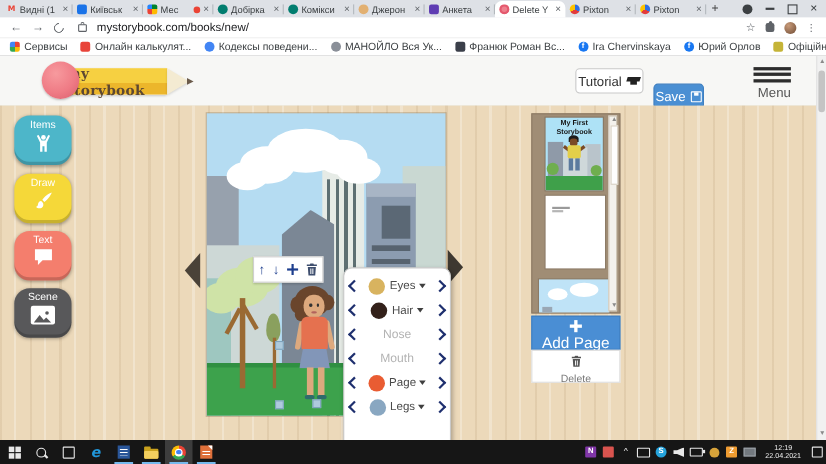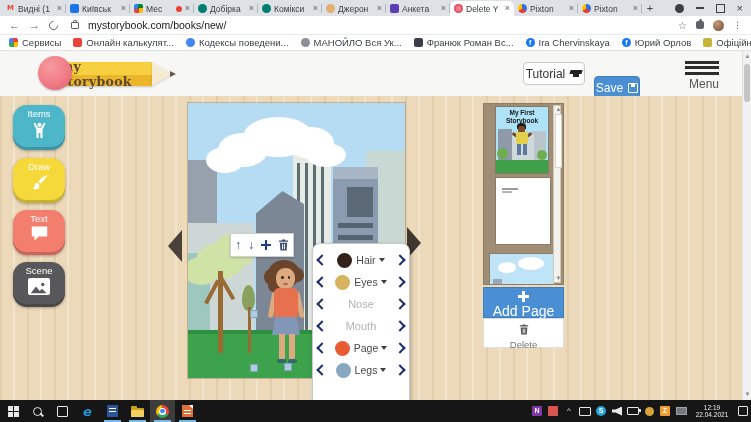--- a/index.html
+++ b/index.html
@@ -408,31 +408,31 @@
         <span class="xcross"></span>
         <svg width="11" height="12" viewBox="0 0 24 26">
             <path fill="#3e4e6e" d="M9 1h6l1 2h6v3H2V3h6zM4 8h16l-1.3 17H5.3zM9 11v11h2V11zm4 0v11h2V11z"></path>
           </svg>
       </div>
 
       <div id="char-panel">
         <div class="row">
           <span class="chv l"></span>
           <span class="mid">
-              <span class="sw" style="background: rgb(51, 33, 26);"></span>
-              <span class="lbl">Hair</span>
+              <span class="sw" style="background: rgb(216, 179, 95);"></span>
+              <span class="lbl">Eyes</span>
               <span class="caret"></span>
             </span>
           <span class="chv r"></span>
         </div>
         <div class="row">
           <span class="chv l"></span>
           <span class="mid">
-              <span class="sw" style="background: rgb(216, 179, 95);"></span>
-              <span class="lbl">Eyes</span>
+              <span class="sw" style="background: rgb(51, 33, 26);"></span>
+              <span class="lbl">Hair</span>
               <span class="caret"></span>
             </span>
           <span class="chv r"></span>
         </div>
         <div class="row plain">
           <span class="chv l"></span>
           <span class="mid">
               <span class="lbl">Nose</span>
             </span>
           <span class="chv r"></span>

